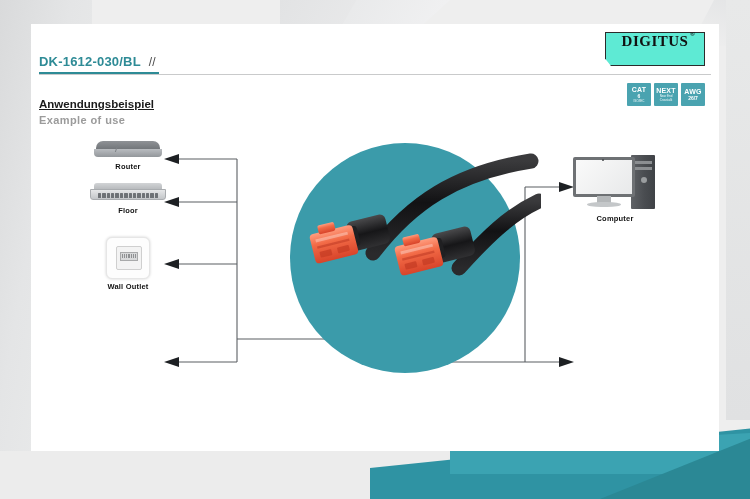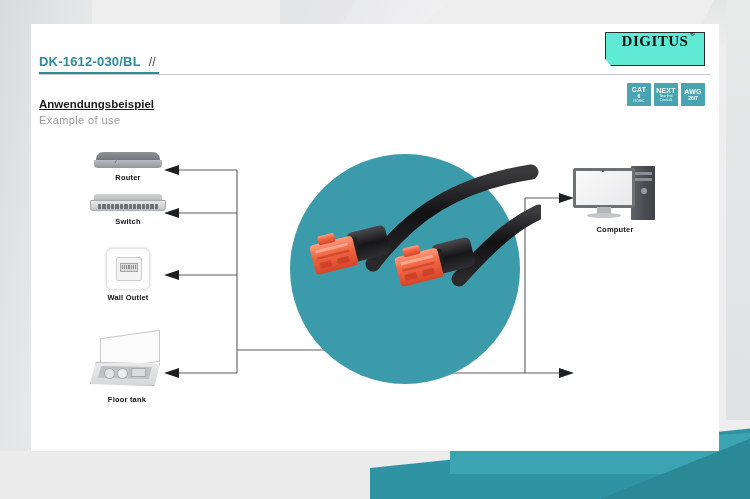--- a/index.html
+++ b/index.html
@@ -66,25 +66,25 @@
   .badge{width:24px;height:23px;background:#4aa3b0;color:#fff;
     display:flex;flex-direction:column;align-items:center;justify-content:center;
     line-height:1;border-radius:1px;}
   .badge .b1{font-size:7px;font-weight:bold;letter-spacing:.2px;}
   .badge .b2{font-size:5px;font-weight:bold;margin-top:1px;}
   .badge .b3{font-size:3px;margin-top:1px;text-align:center;opacity:.92;}
 
   
   .sec-de{position:absolute;left:8px;top:74px;font-size:11.5px;font-weight:bold;
     color:#1a1a1a;text-decoration:underline;}
-  .sec-en{position:absolute;left:8px;top:90px;font-size:11px;font-weight:normal;
+  .sec-en{position:absolute;left:8px;top:90px;font-size:11px;font-weight:bold;
     color:#9b9b9b;letter-spacing:.4px;}
 
   
-  .diagram{position:absolute;left:0;top:104px;width:560px;height:320px;}
+  .diagram{position:absolute;left:0;top:93px;width:560px;height:320px;}
 
   .node{position:absolute;text-align:center;}
   .node .cap{font-size:7.5px;font-weight:bold;color:#111;margin-top:3px;
     letter-spacing:.2px;white-space:nowrap;}
 
   
   .router-ico{width:68px;height:18px;margin:0 auto;position:relative;}
   .router-top{position:absolute;left:2px;top:0;width:64px;height:9px;
     background:linear-gradient(180deg,#8f9296 0%,#6f7377 100%);
     border-radius:7px 7px 0 0;}
@@ -327,52 +327,41 @@
               <i></i>
               <i></i>
               <i></i>
               <i></i>
               <i></i>
               <i></i>
               <i></i>
               <i></i>
           </div>
         </div>
-        <div class="cap">Switch</div>
+        <div class="cap">Floor</div>
       </div>
 
       <div class="node" style="left:52px;top:120px;width:90px;">
         <div class="wall-ico">
           <div class="wall-inner"></div>
             <div class="wall-jack"></div>
           <div class="wall-pins">
               <i></i>
               <i></i>
               <i></i>
               <i></i>
               <i></i>
               <i></i>
               <i></i>
               <i></i>
             </div>
         </div>
         <div class="cap">Wall Outlet</div>
       </div>
 
-      <div class="node" style="left:48px;top:206px;width:96px;">
-        <div class="tank-ico">
-          <div class="tank-lid"></div>
-            <div class="tank-body"></div>
-            <div class="tank-in"></div>
-          <div class="tank-d1"></div>
-            <div class="tank-d2"></div>
-            <div class="tank-d3"></div>
-        </div>
-        <div class="cap">Floor tank</div>
-      </div>
 
       <div class="node" style="left:539px;top:38px;width:90px;">
         <div class="pc-ico">
           <div class="pc-tower"></div>
           <div class="pc-bay" style="top:6px;"></div>
           <div class="pc-bay" style="top:12px;"></div>
           <div class="pc-dot"></div>
           <div class="pc-mon">
               <div class="pc-screen"></div>
             </div>

